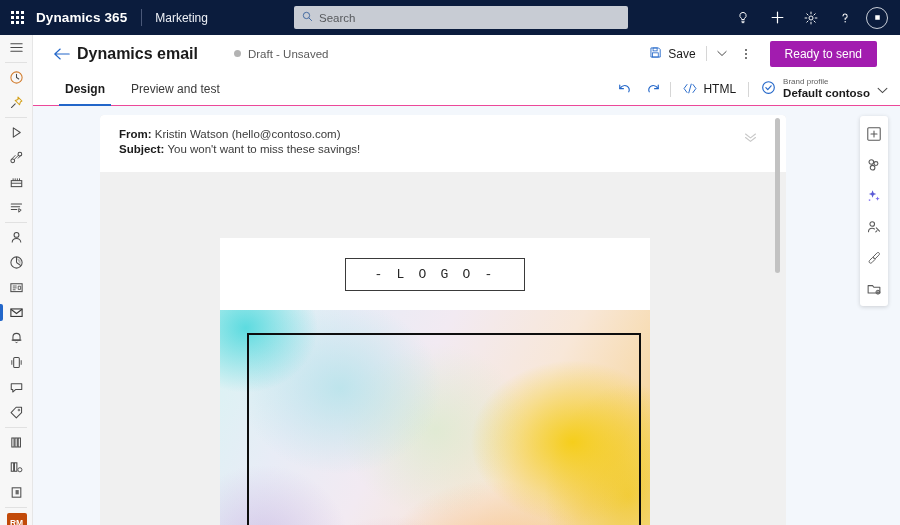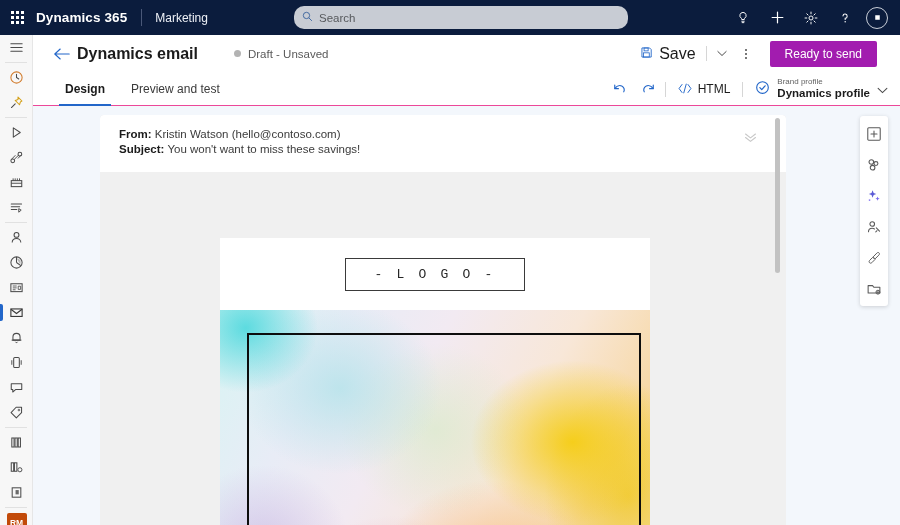--- a/index.html
+++ b/index.html
@@ -34,21 +34,21 @@
     letter-spacing: .1px; margin-left: 2px; cursor: pointer;
   }
   .brand-sep {
     width: 1px; height: 17px; background: #4a5878;
     margin: 0 13px 0 14px;
   }
   .app-name { color: #eef1f7; font-size: 12px; cursor: pointer; }
   .searchbox {
     position: absolute; left: 294px; top: 6px;
     width: 334px; height: 23px;
-    background: #c8ccd4; border: none; border-radius: 10px;
+    background: #c8ccd4; border: none; border-radius: 2px;
     display: flex; align-items: center; padding-left: 8px;
     cursor: text;
   }
   .searchbox .mag { color: #2b5797; font-size: 11px; margin-right: 6px; line-height: 1; }
   .searchbox .ph { color: #57595d; font-size: 11.5px; }
   .suite-right {
     position: absolute; right: 6px; top: 0; height: 35px;
     display: flex; align-items: center; gap: 0px;
   }
   .suite-icon {
@@ -111,21 +111,21 @@
   }
   .status-dot { width: 7px; height: 7px; border-radius: 50%; background: #b3b3b3; }
   .status-text { font-size: 11.5px; color: #5a5a5a; }
   .cmd-right {
     position: absolute; right: 8px; top: 0; height: 37px;
     display: flex; align-items: center; gap: 0;
   }
   .cmd-btn {
     display: flex; align-items: center; gap: 6px;
     height: 28px; padding: 0 7px; cursor: pointer;
-    font-size: 16px; color: #1b1b1b;
+    font-size: 12px; color: #1b1b1b;
   }
   .cmd-btn .sv-ic { color: #2266c9; font-size: 12px; line-height: 1; }
   .vdiv { width: 1px; height: 15px; background: #d6d6d6; margin: 0 3px; }
   .chev { color: #4a4a4a; font-size: 9px; padding: 0 7px; cursor: pointer; }
   .kebab {
     width: 24px; height: 28px; cursor: pointer;
     display:flex; flex-direction:column; align-items:center; justify-content:center; gap:2px;
   }
   .kebab i { width: 2px; height: 2px; background: #4a4a4a; display:block; border-radius:50%; }
   .primary-btn {
@@ -538,21 +538,21 @@
     <span class="vdiv"></span>
     <div class="brand-profile">
       <span>
         <svg width="15" height="15" viewBox="0 0 16 16">
             <circle cx="8" cy="8" r="6.2" fill="none" stroke="#2266c9" stroke-width="1.2"></circle>
             <path d="M5.2 8.2l2 2 3.6-4" stroke="#2266c9" stroke-width="1.3" fill="none" stroke-linecap="round" stroke-linejoin="round"></path>
           </svg>
       </span>
       <span class="bp-text">
         <span class="bp-label">Brand profile</span>
-        <span class="bp-value">Dynamics profile</span>
+        <span class="bp-value">Default contoso</span>
       </span>
       <span>
         <svg width="11" height="7" viewBox="0 0 12 8">
             <path d="M1 1.6L6 6.4l5-4.8" stroke="#4a4a4a" stroke-width="1.2" fill="none" stroke-linecap="round"></path>
           </svg>
       </span>
     </div>
   </div>
 </div>
 

